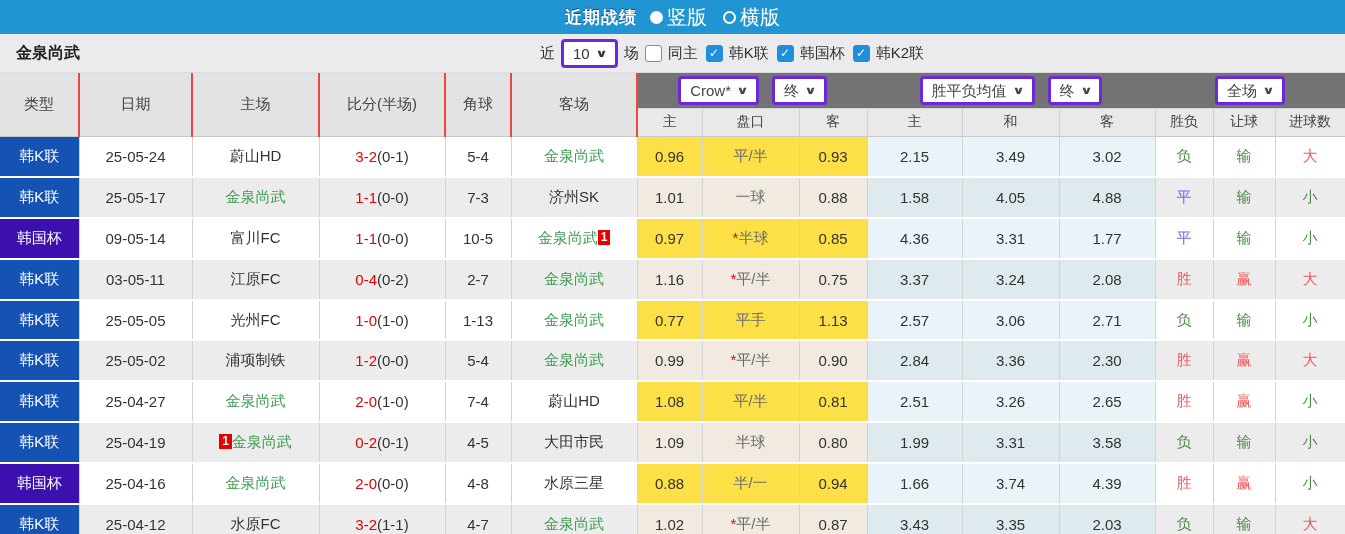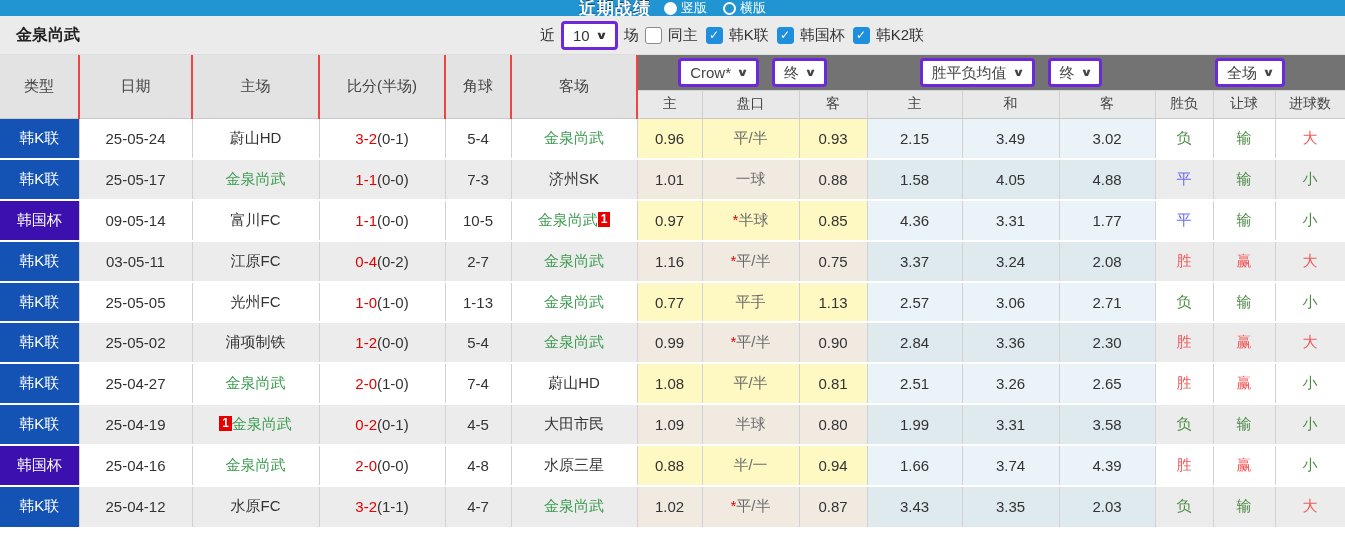--- a/index.html
+++ b/index.html
@@ -3,25 +3,25 @@
 <meta charset="utf-8">
 <style>
   * { margin:0; padding:0; box-sizing:border-box; }
   body {
     width:1345px; height:534px; overflow:hidden;
     font-family:"Liberation Sans","DejaVu Sans",sans-serif;
     background:#fff; color:#333;
   }
   
   .topbar {
-    height:16px; background:#2095d2; display:flex; align-items:center;
+    height:34px; background:#2095d2; display:flex; align-items:center;
     justify-content:center; gap:13px; color:#fff;
   }
   .topbar .title { font-weight:bold; font-size:17px; letter-spacing:1px; text-shadow:0 -1px 0 #14407a; }
-  .radio-group { display:flex; align-items:center; gap:16px; font-size:13px; }
+  .radio-group { display:flex; align-items:center; gap:16px; font-size:20px; }
   .radio-item { display:flex; align-items:center; gap:4px; cursor:pointer; }
   .radio { width:13px; height:13px; border:2px solid #fff; border-radius:50%; display:inline-block; }
   .radio.on { background:#fff; }
   
   .filterbar {
     height:39px; background:#ebebeb; position:relative;
     display:flex; align-items:center; border-bottom:1px solid #dcdcdc;
   }
   .team-title { position:absolute; left:16px; font-size:16px; font-weight:bold; color:#222; }
   .filter-controls { position:absolute; left:540px; display:flex; align-items:center; gap:6px; font-size:15px; color:#333; }
@@ -54,21 +54,21 @@
   }
   .group-flex { display:inline-flex; align-items:center; gap:13px; }
   tbody tr { height:40.9px; }
   tbody td { border-right:1px solid #d2d2d2; border-top:2px solid #fff; font-size:15px; }
   tbody tr:first-child td { border-top:none; }
   td.league { color:#fff; font-size:15px; }
   td.league.k   { background:#1453b4; }
   td.league.cup { background:#3b10ae; }
   tbody tr.even td { background:#ececec; }
   tbody tr.even td.league.k { background:#1453b4; }
-  td.cream { background:#fef9c3; }
+  td.cream { background:#fde047; }
   tr.even td.cream { background:#f1eae1; }
   td.lblue { background:#e9f3f8; }
   tr.even td.lblue { background:#dfeaef;margin-left:34px; }
   .ft { color:#e60000; }
   .ht { color:#333; }
   .team-green { color:#3d9c50; }
   .hcap { color:#6b6b6b; }
   .star { color:#e60000; }
   .badge {
     display:inline-block; background:#e60000; color:#fff; font-size:12px; font-weight:bold;

